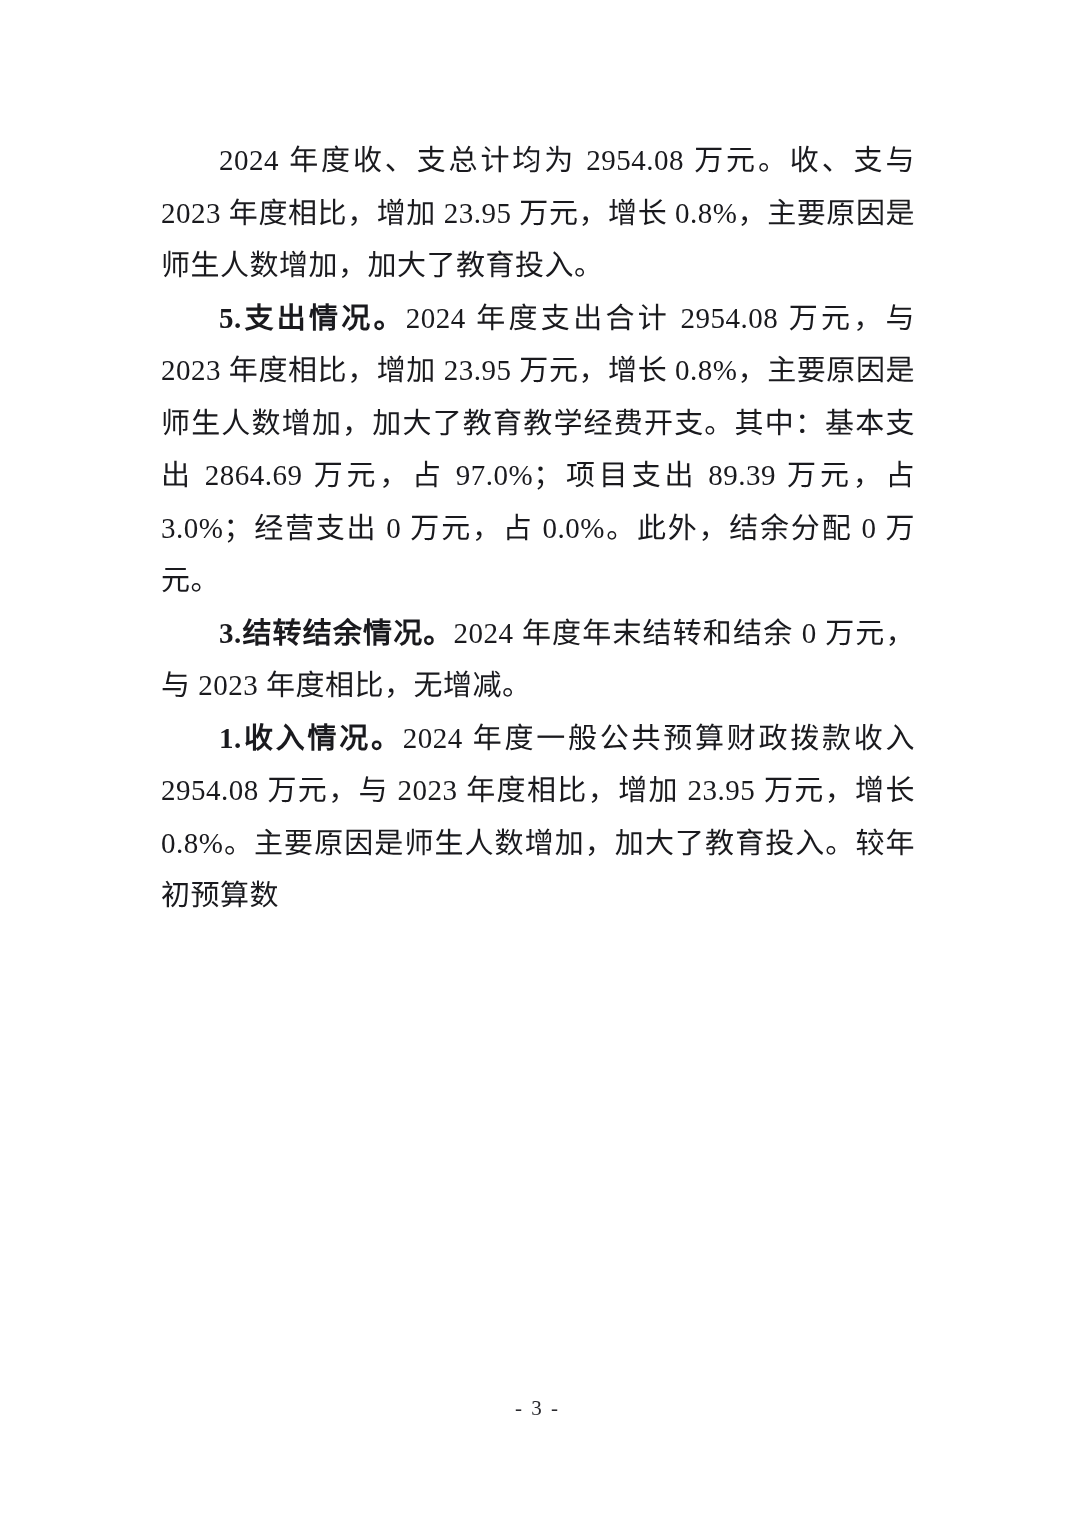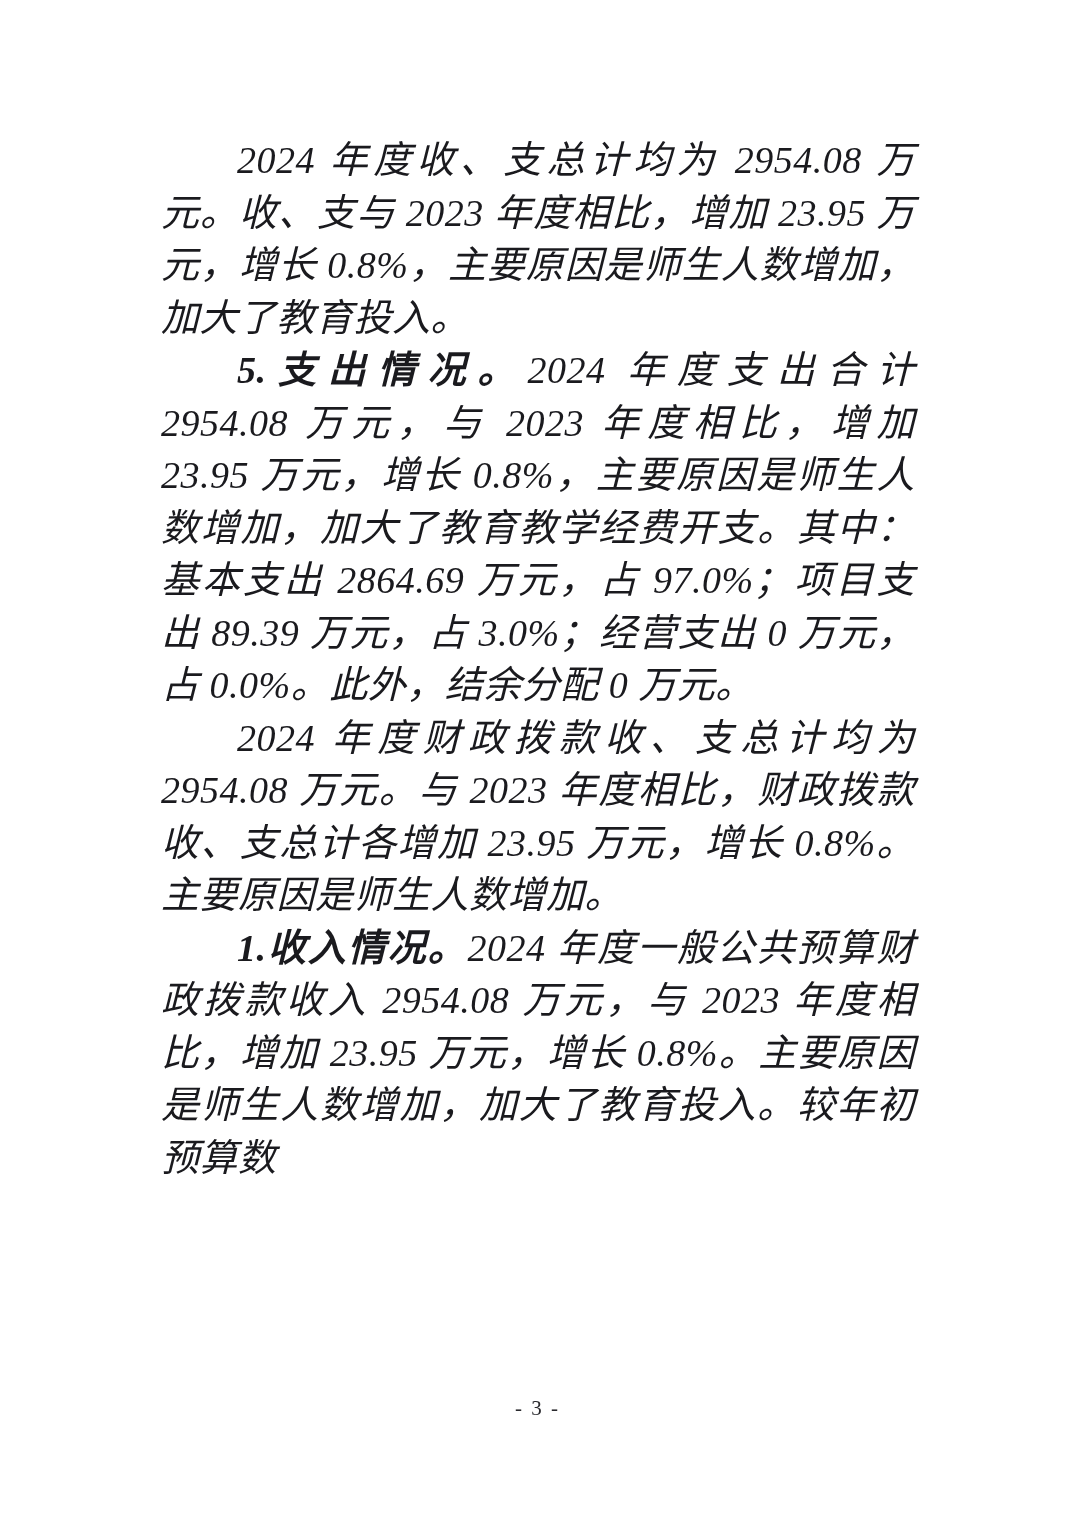--- a/index.html
+++ b/index.html
@@ -22,28 +22,27 @@
   .doc-content {
     position: absolute;
     left: 161px;
     width: 754px;
     top: 134px;
     color: #1a1a1e;
   }
   p.para {
     margin: 0;
     padding: 0;
-    font-size: 38px;
+    font-size: 29px;
     line-height: 52.5px;
     text-align: justify;
     text-justify: inter-ideograph;
     text-indent: 2em;
     letter-spacing: 0.5px;
     word-break: break-word;
-    font-style: italic;
   }
   p.para .lead {
     font-weight: 700;
   }
   p.para.heading {
     font-weight: 700;
   }
   .doc-footer {
     position: absolute;
     left: 0;
@@ -60,23 +59,23 @@
 
 <div class="doc-page">
 
   <div class="doc-content">
 
     <p class="para"><span class="lead"></span><span>2024 年度收、支总计均为 2954.08 万元。收、支与 2023 年度相比，增加 23.95 万元，增长 0.8%，主要原因是师生人数增加，加大了教育投入。</span></p>
 
 
     <p class="para"><span class="lead">5.支出情况。</span><span>2024 年度支出合计 2954.08 万元，与 2023 年度相比，增加 23.95 万元，增长 0.8%，主要原因是师生人数增加，加大了教育教学经费开支。其中：基本支出 2864.69 万元，占 97.0%；项目支出 89.39 万元，占 3.0%；经营支出 0 万元，占 0.0%。此外，结余分配 0 万元。</span></p>
 
+    <p class="para"><span class="lead">3.结转结余情况。</span><span>2024 年度年末结转和结余 0 万元，与 2023 年度相比，无增减。</span></p>
 
 
-    <p class="para"><span class="lead"></span><span>2024 年度财政拨款收、支总计均为 2954.08 万元。与 2023 年度相比，财政拨款收、支总计各增加 23.95 万元，增长 0.8%。主要原因是师生人数增加。</span></p>
 
 
     <p class="para"><span class="lead">1.收入情况。</span><span>2024 年度一般公共预算财政拨款收入 2954.08 万元，与 2023 年度相比，增加 23.95 万元，增长 0.8%。主要原因是师生人数增加，加大了教育投入。较年初预算数</span></p>
 
   </div>
 
   <div class="doc-footer">- 3 -</div>
 
 </div>
 

